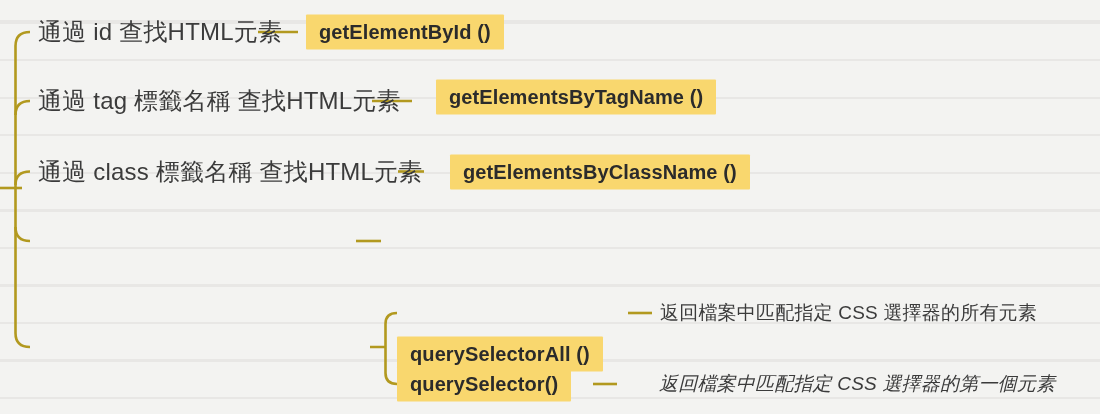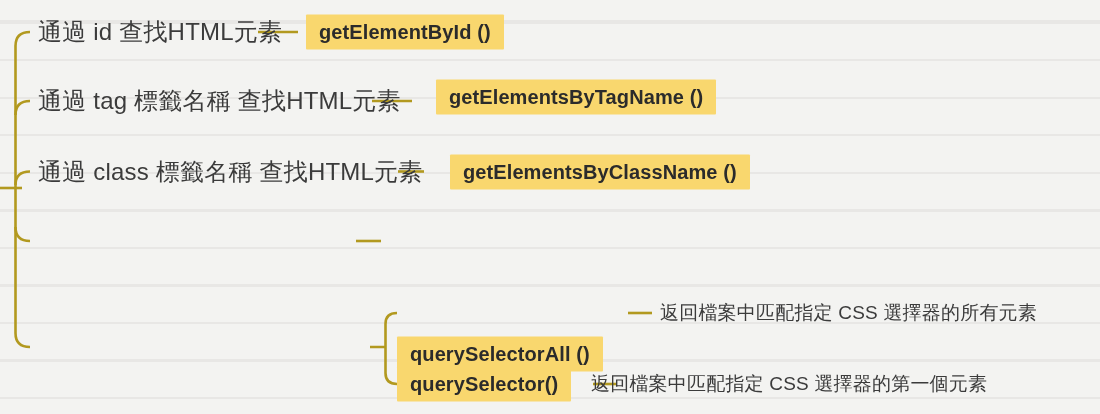--- a/index.html
+++ b/index.html
@@ -98,15 +98,15 @@
   <div class="node-label" style="left:38px; top:101px;">通過 tag 標籤名稱 查找HTML元素</div>
   <div class="node-label" style="left:38px; top:171.5px;">通過 class 標籤名稱 查找HTML元素</div>
 
   <div class="method-box" style="left:306px; top:32px;">getElementById ()</div>
   <div class="method-box" style="left:420px; top:97px;margin-left:16px;">getElementsByTagName ()</div>
   <div class="method-box" style="left:430px; top:171.5px;margin-left:20px;">getElementsByClassName ()</div>
   <div class="method-box" style="left:397px; top:331px;margin-top:23px;">querySelectorAll ()</div>
   <div class="method-box" style="left:397px; top:384px;">querySelector()</div>
 
   <div class="description" style="left:660px; top:313px;">返回檔案中匹配指定 CSS 選擇器的所有元素</div>
-  <div class="description" style="left:591px; top:384px;">返回檔案中匹配指定 CSS 選擇器的第一個元素</div>
+  <div class="description" style="left:659px; top:384px;font-style:italic;">返回檔案中匹配指定 CSS 選擇器的第一個元素</div>
 
 </div>
 
 </body></html>

